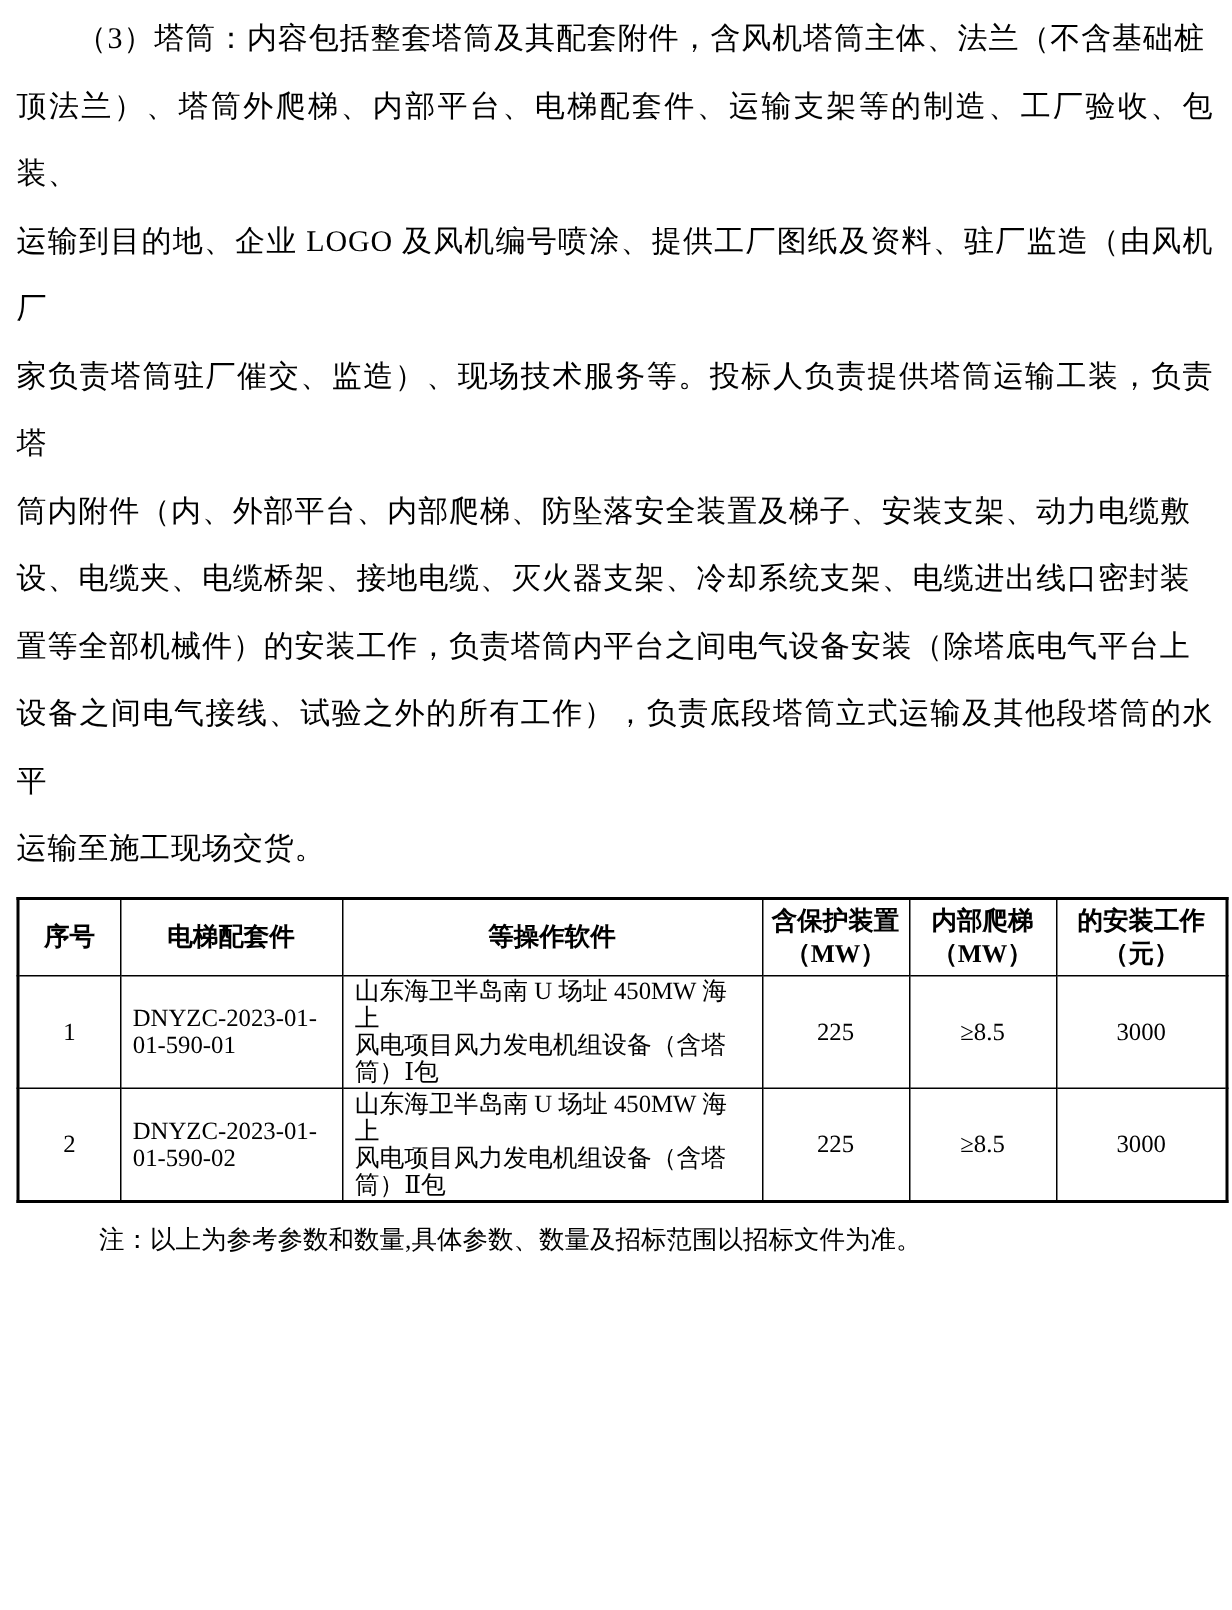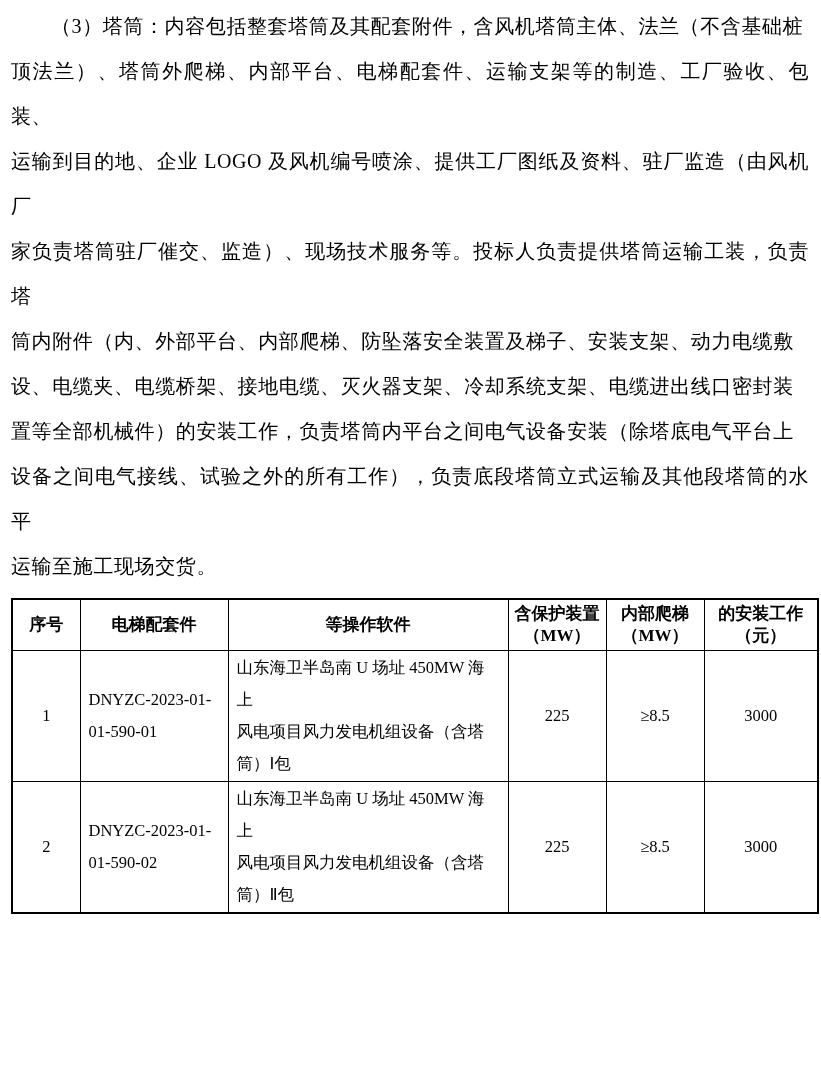--- a/index.html
+++ b/index.html
@@ -39,24 +39,23 @@
   .bid-table th, .bid-table td { border: 1px solid #000; }
   .bid-table th {
     font-weight: bold;
     font-size: 17px;
     line-height: 22px;
     padding: 3px 2px;
     text-align: center;
     white-space: pre-line;
   }
   .bid-table td {
-    line-height: 32px;
+    line-height: 18px;
     padding: 1px 8px;
     vertical-align: middle;
-    font-family: Liberation Serif, serif;
   }
   td.c { text-align: center; }
   td.l { text-align: left; }
   .pre { white-space: pre-line; }
 
   .note {
     margin: 14px 0 0 55px;
     font-size: 17px;
     line-height: 22px;
   }
@@ -118,14 +117,15 @@
         <td class="l pre">山东海卫半岛南 U 场址 450MW 海上
 风电项目风力发电机组设备（含塔
 筒）Ⅱ包</td>
         <td class="c">225</td>
         <td class="c">≥8.5</td>
         <td class="c">3000</td>
       </tr>
     </tbody>
   </table>
 
+  <p class="note">注：以上为参考参数和数量,具体参数、数量及招标范围以招标文件为准。</p>
 
 </div>
 
 </body></html>

